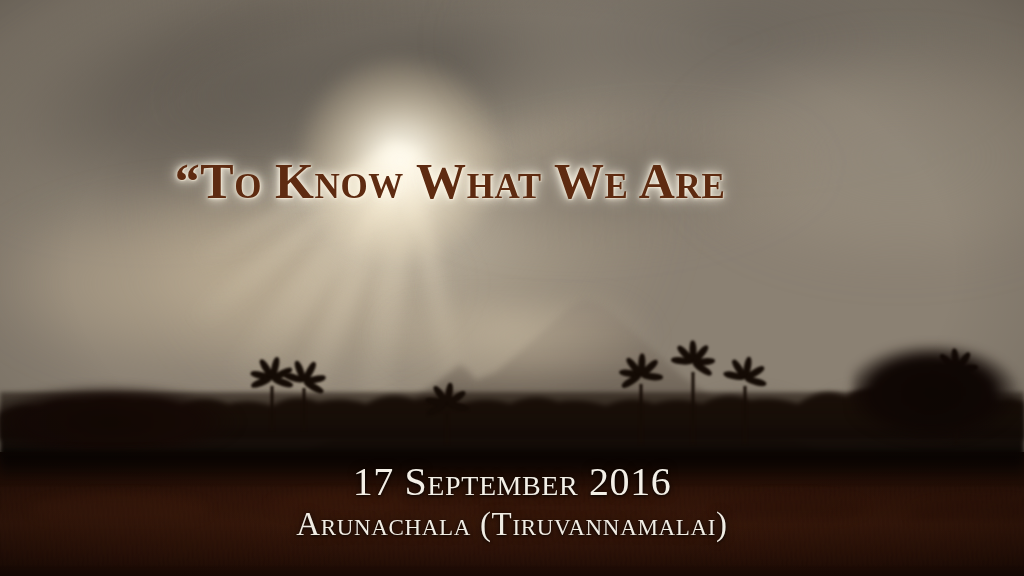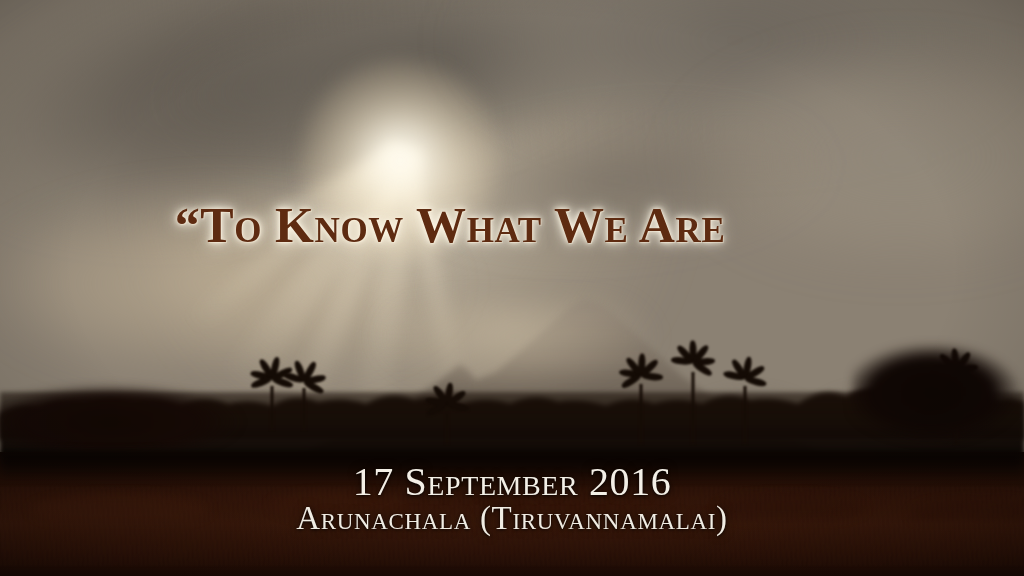--- a/index.html
+++ b/index.html
@@ -278,21 +278,20 @@
     pointer-events: none;
   }
 
   
   .title-block {
     position: absolute;
     left: 0; top: 156px;
     width: 900px;
     text-align: center;
     line-height: 1.0;
-    margin-top: 44px;
   }
   .title-line {
     display: block;
     font-family: "Liberation Serif", "DejaVu Serif", serif;
     font-variant: small-caps;
     font-weight: 700;
     color: #5e2b11;
     letter-spacing: 0.012em;
     text-shadow:
       0 0 16px rgba(255,250,236,0.95),
@@ -316,20 +315,21 @@
     font-family: "Liberation Serif", "DejaVu Serif", serif;
     font-variant: small-caps;
     font-weight: 400;
     font-size: 40px;
     color: #f3efe6;
     letter-spacing: 0.015em;
     text-shadow: 0 1px 3px rgba(0,0,0,0.75), 0 0 10px rgba(0,0,0,0.5);
   }
   .caption-place {
     display: block;
+    margin-top: 6px;
     font-family: "Liberation Serif", "DejaVu Serif", serif;
     font-variant: small-caps;
     font-weight: 400;
     font-size: 33px;
     color: #f0ece3;
     letter-spacing: 0.02em;
     text-shadow: 0 1px 3px rgba(0,0,0,0.75), 0 0 10px rgba(0,0,0,0.5);
   }
 </style>
 </head>

